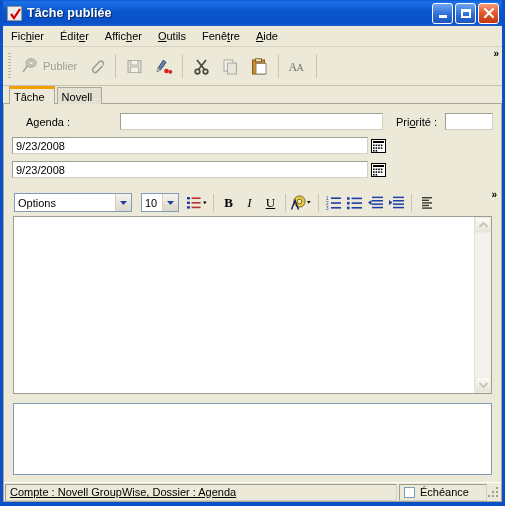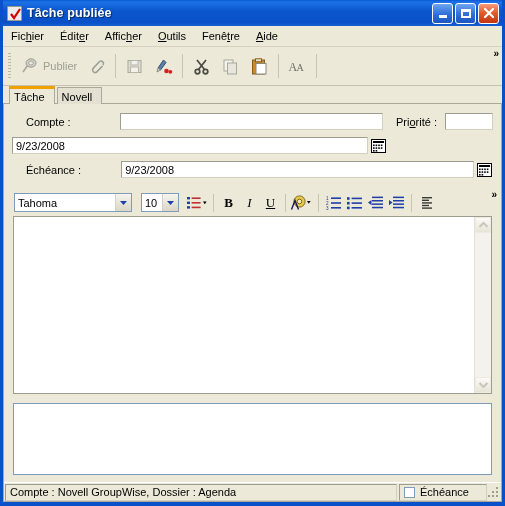--- a/index.html
+++ b/index.html
@@ -184,21 +184,21 @@
     display:flex;align-items:center;
     border-top:1px solid #fff;
     font-size:11px;
   }
   .spane{
     height:17px;box-sizing:border-box;
     border:1px solid #D4D0C0;border-top-color:#9D9D90;border-left-color:#9D9D90;
     display:flex;align-items:center;padding:0 4px;
     margin:0 1px;
   }
-  .spane.grow{flex:1;}
+  .spane.grow{flex:1;text-decoration:underline;}
   .spane.done{width:88px;flex:0 0 88px;gap:5px;}
   .chk{
     width:11px;height:11px;flex:0 0 11px;box-sizing:border-box;
     border:1px solid #7F9DB9;background:#fff;
   }
   .grip-br{
     width:13px;flex:0 0 13px;height:16px;position:relative;
   }
   .grip-br i{position:absolute;width:2px;height:2px;background:#9D9D90;}
 </style>
@@ -324,21 +324,21 @@
     <div class="tab">
       <span>Novell</span>
     </div>
   </div>
 
   <div class="panel">
 
     <div class="fields">
 
       <div class="frow">
-        <div class="flabel w1" style="padding-left:14px;">Compte :</div>
+        <div class="flabel w1" style="padding-left:14px;">Agenda :</div>
         <input class="txtin" style="width: 267px;" value="" placeholder="">
         <div class="flabel" style="margin-left:13px;">Pri<u>o</u>rité :</div>
         <input class="txtin" style="width: 48px; margin-left: 8px;" value="">
       </div>
 
       <div class="frow">
         <input class="txtin" style="width: 356px;" value="9/23/2008">
         <div class="calbtn">
           <svg width="15" height="14" viewBox="0 0 15 14">
             <rect x="0.5" y="0.5" width="14" height="13" fill="#fff" stroke="#000"></rect>
@@ -353,21 +353,20 @@
               <rect x="7.2" y="8.3" width="1.6" height="1.6"></rect>
                 <rect x="9.8" y="8.3" width="1.6" height="1.6"></rect>
               <rect x="2" y="11" width="1.6" height="1.6"></rect>
                 <rect x="4.6" y="11" width="1.6" height="1.6"></rect>
             </g>
           </svg>
         </div>
       </div>
 
       <div class="frow">
-        <div class="flabel w1" style="padding-left:14px;">Échéance :</div>
         <input class="txtin" style="width: 356px;" value="9/23/2008">
         <div class="calbtn">
           <svg width="15" height="14" viewBox="0 0 15 14">
             <rect x="0.5" y="0.5" width="14" height="13" fill="#fff" stroke="#000"></rect>
             <rect x="2" y="2" width="11" height="2" fill="#000"></rect>
             <g fill="#000">
               <rect x="2" y="5.5" width="1.6" height="1.6"></rect>
                 <rect x="4.6" y="5.5" width="1.6" height="1.6"></rect>
               <rect x="7.2" y="5.5" width="1.6" height="1.6"></rect>
                 <rect x="9.8" y="5.5" width="1.6" height="1.6"></rect>
@@ -379,21 +378,21 @@
                 <rect x="4.6" y="11" width="1.6" height="1.6"></rect>
             </g>
           </svg>
         </div>
       </div>
 
     </div>
 
     <div class="fmtbar">
       <div class="combo" style="width:118px;">
-        <div class="cval">Tahoma</div>
+        <div class="cval">Options</div>
         <div class="carr">
           <svg width="7" height="4" viewBox="0 0 7 4">
               <path d="M0 0 L3.5 4 L7 0 Z" fill="#1F3FA8"></path>
             </svg>
         </div>
       </div>
 
       <div class="combo" style="width:38px;margin-left:9px;">
         <div class="cval">10</div>
         <div class="carr">

